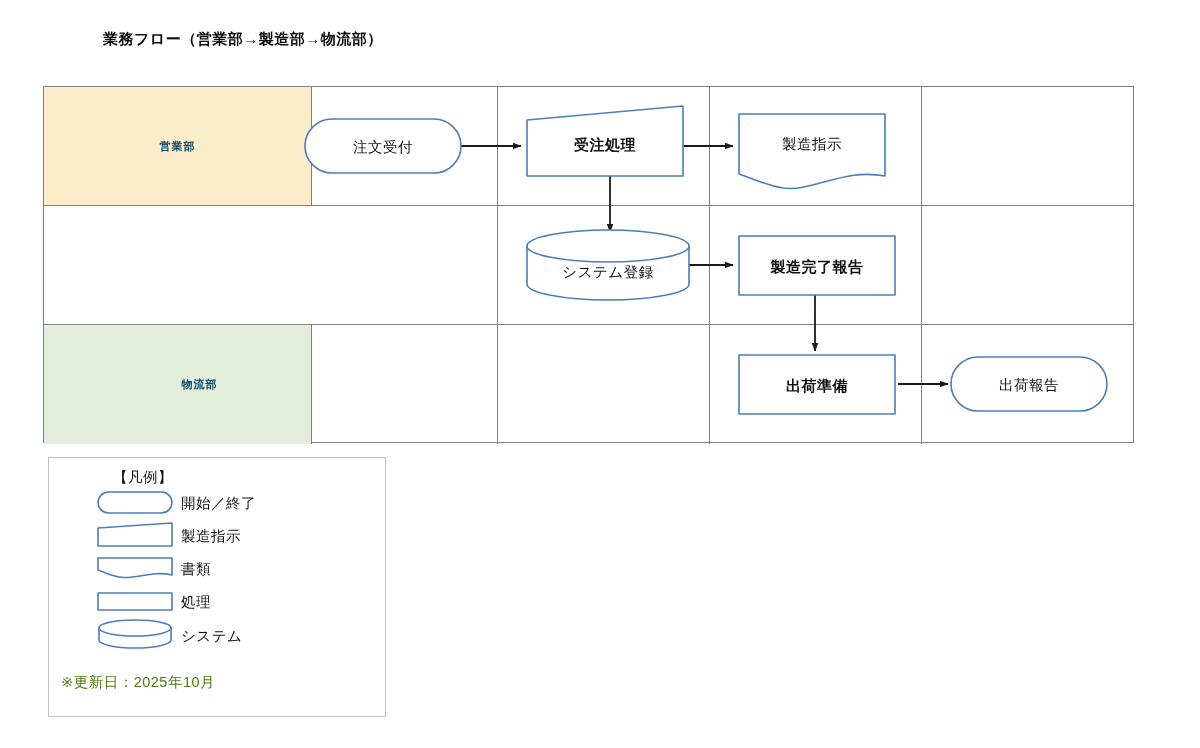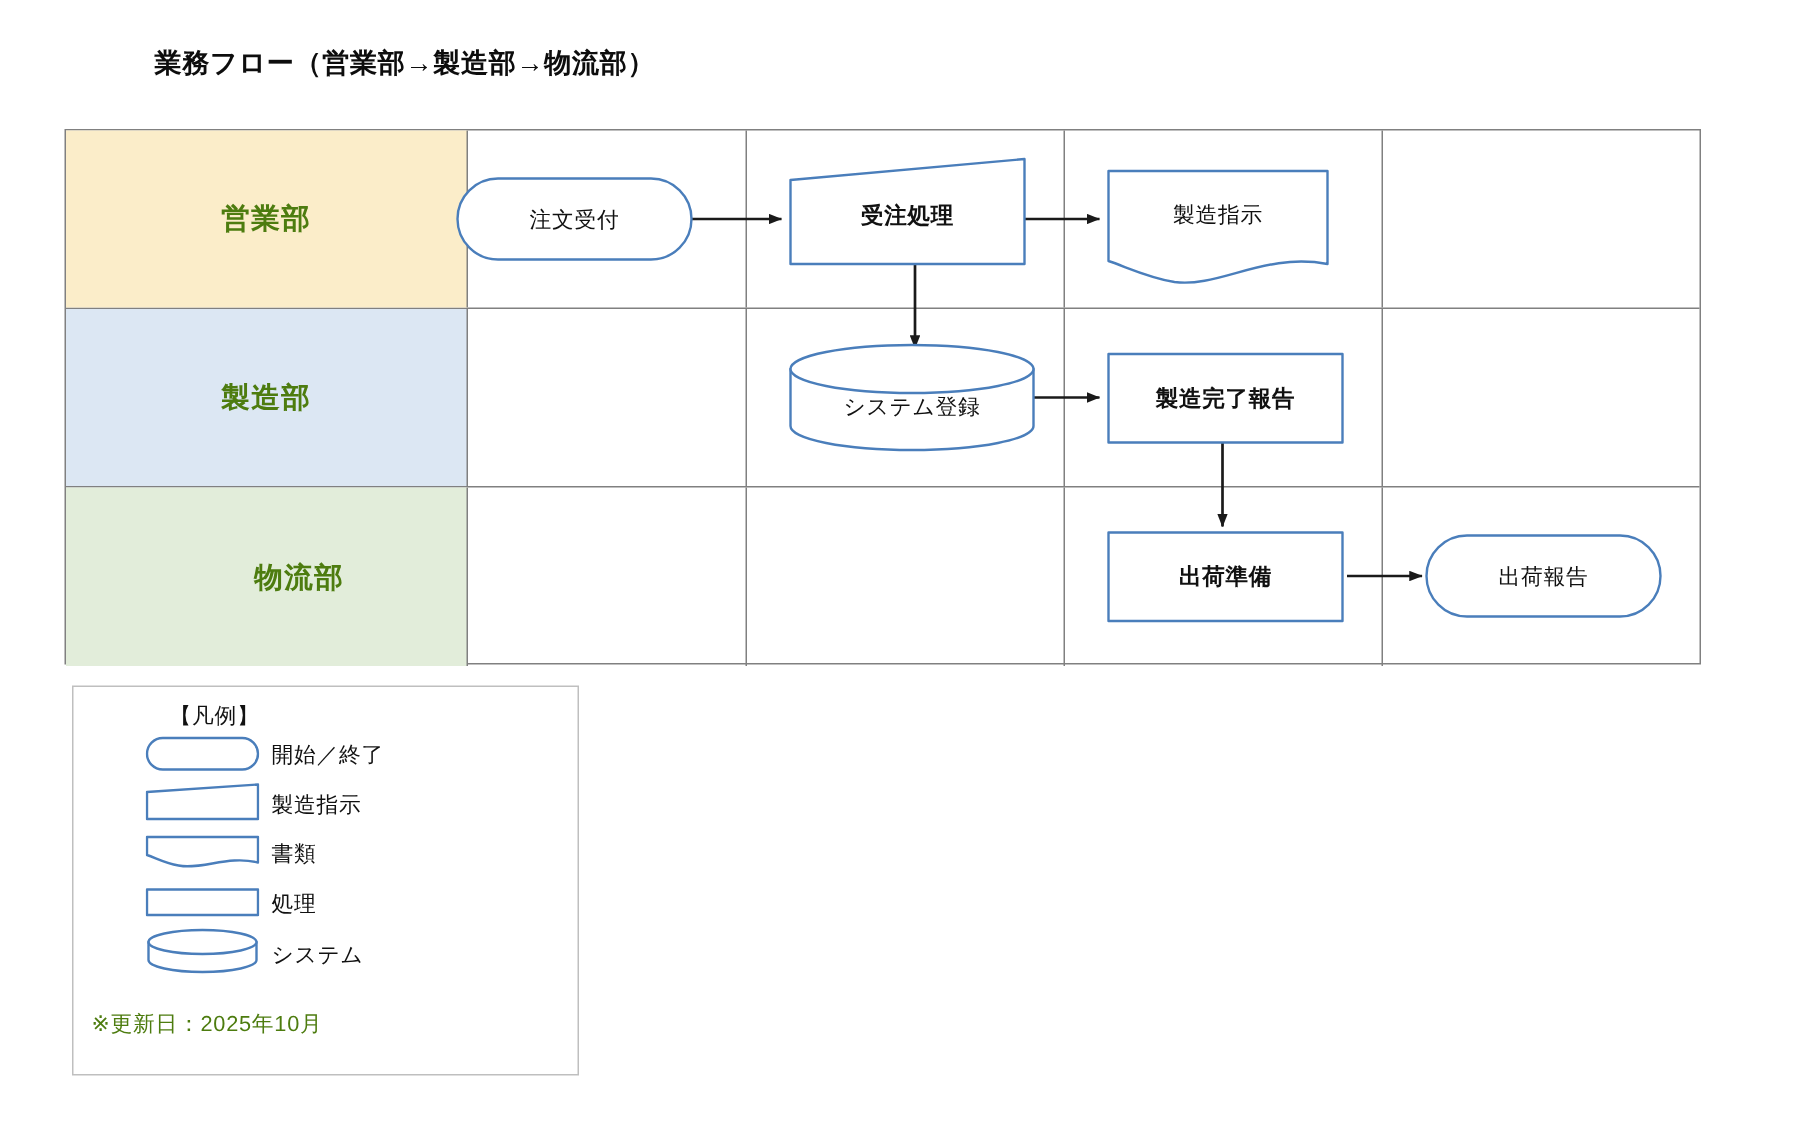--- a/index.html
+++ b/index.html
@@ -15,21 +15,21 @@
     color: #1a1a1a;
     position: relative;
     overflow: hidden;
   }
 
   
   #diagram-title {
     position: absolute;
     left: 103px;
     top: 30px;
-    font-size: 18px;
+    font-size: 15px;
     font-weight: bold;
     letter-spacing: 0.5px;
     white-space: nowrap;
     color: #0d0d0d;
   }
 
   
   #swimlane-table {
     position: absolute;
     left: 43px;
@@ -55,24 +55,24 @@
     position: absolute;
     left: 0;
     top: 0;
     width: 268px;
     height: 100%;
     box-sizing: border-box;
     border-right: 1px solid #808080;
     display: flex;
     align-items: center;
     justify-content: center;
-    font-size: 19px;
+    font-size: 11px;
     font-weight: bold;
     letter-spacing: 1px;
-    color: #4d7c0f;
+    color: #0c4a6e;
   }
   .lane-cells {
     position: absolute;
     left: 242px;
     top: 0;
     right: 0;
     height: 100%;
   }
   .lane-cell {
     position: absolute;
@@ -188,23 +188,20 @@
     </div>
     <div class="lane-cells">
       <div class="lane-cell c0"></div>
       <div class="lane-cell c1"></div>
       <div class="lane-cell c2"></div>
       <div class="lane-cell c3"></div>
     </div>
   </div>
 
   <div class="lane-row" id="lane-row-1">
-    <div class="lane-header" id="lane-header-1" style="background: rgb(220, 231, 243);">
-      <span>製造部</span>
-    </div>
     <div class="lane-cells">
       <div class="lane-cell c0"></div>
       <div class="lane-cell c1"></div>
       <div class="lane-cell c2"></div>
       <div class="lane-cell c3"></div>
     </div>
   </div>
 
   <div class="lane-row last" id="lane-row-2">
     <div class="lane-header" id="lane-header-2" style="background: rgb(226, 237, 218); padding-left: 44px;">

